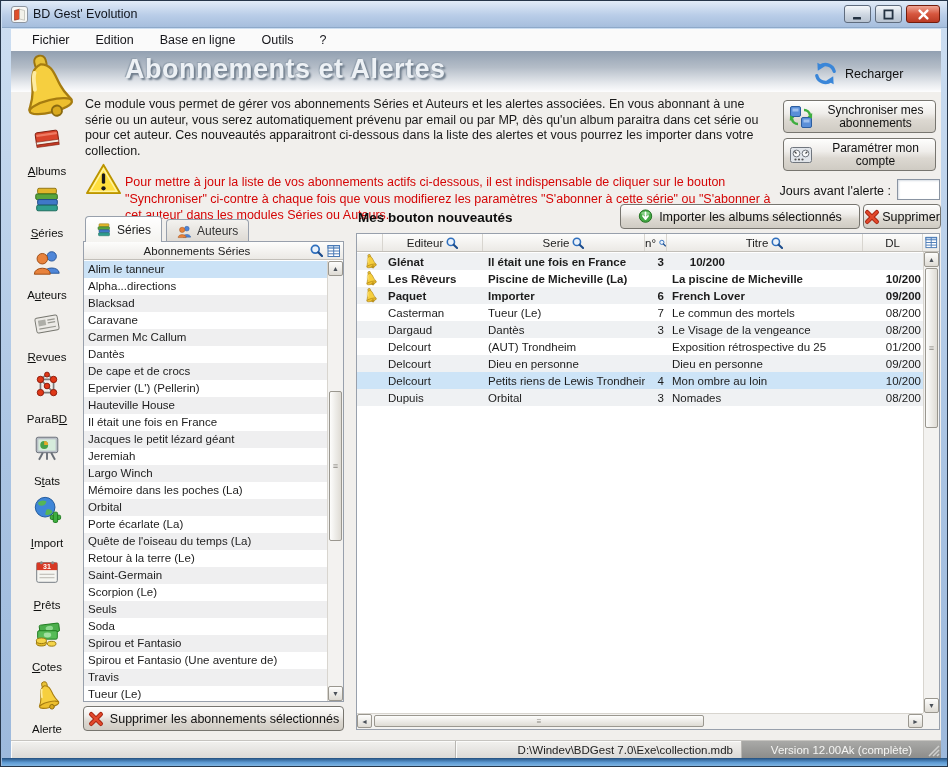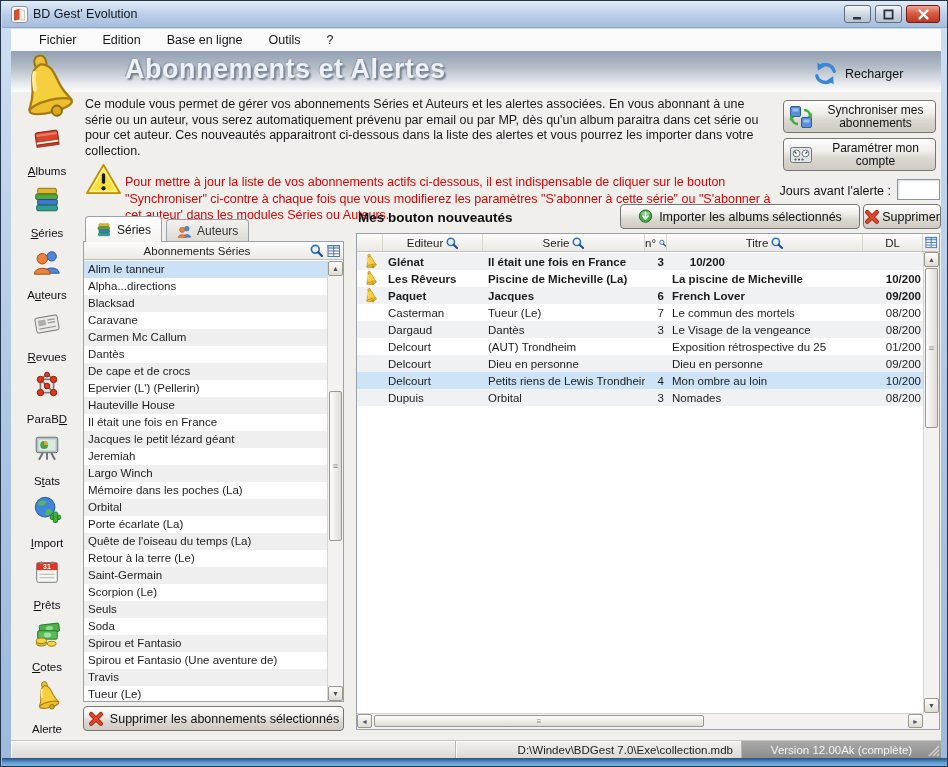--- a/index.html
+++ b/index.html
@@ -17,21 +17,21 @@
   .app-icon{position:absolute;left:9px;top:5px;width:17px;height:17px;}
   .title-text{position:absolute;left:31px;top:6px;font-size:12.5px;color:#10141c;}
   .winbtns{position:absolute;right:8px;top:4px;display:flex;gap:4px;}
   .wbtn{width:27px;height:18px;border:1px solid #5f6c7e;border-radius:3px;
     background:linear-gradient(#f5f8fb,#cdd6e1 55%,#b8c3d1);
     display:flex;align-items:center;justify-content:center;cursor:default;}
   .wbtn.close{width:34px;background:linear-gradient(#f0a695,#d6563e 50%,#ba3a24);border-color:#731c0c;}
 
   
   .menubar{left:10px;top:28px;width:930px;height:22px;background:#fafafa;
-    display:flex;align-items:center;padding-left:15px;}
+    display:flex;align-items:center;padding-left:8px;}
   .menu-item{padding:3px 13px;font-size:12.5px;color:#15151a;}
 
   
   .band{left:10px;top:50px;width:930px;height:41px;
     background:linear-gradient(#92a0b1,#b4bdc8 40%,#e7eaee 80%,#fdfdfe);}
   .page-title{left:124px;top:53px;font-size:27px;font-weight:bold;letter-spacing:.5px;
     color:#edf1f5;text-shadow:2px 2px 2px #6e7c8b,-1px -1px 1px #93a0ae;}
   .recharger{left:812px;top:60px;display:flex;align-items:center;gap:7px;font-size:12.5px;color:#111;}
 
   .content-bg{left:10px;top:91px;width:930px;height:648px;background:#f1efec;}
@@ -600,21 +600,21 @@
                   <rect x="13.2" y="0.5" width="6" height="7.5" rx="2.8" fill="#e8c238" stroke="#9a7410"></rect>
                   <path d="M16 5 C 10 6.2 10.2 12 8.6 18 C 7.6 22 5.8 24.5 5 26 L 27 26 C 26.2 24.5 24.4 22 23.4 18 C 21.8 12 22 6.2 16 5 Z" fill="#f6cf3f" stroke="#a67c10" stroke-width="1.2"></path>
                   <path d="M12 8.5 C 10.6 10.5 10.6 14 10.1 17" stroke="#fdeba0" stroke-width="2" fill="none" stroke-linecap="round"></path>
                   <ellipse cx="16" cy="27.2" rx="11.2" ry="3.2" fill="#edbf2e" stroke="#a67c10" stroke-width="1.2"></ellipse>
                   <circle cx="18.5" cy="30.2" r="2.6" fill="#d9a91e" stroke="#8a6a10"></circle>
                 </g>
               </svg>
             </span>
           </div>
           <div class="td c1">Paquet</div>
-          <div class="td c2">Jacques</div>
+          <div class="td c2">Importer</div>
           <div class="td c3">6</div>
           <div class="td c4">French Lover</div>
           <div class="td c5">09/200</div>
         </div>
         <div class="tr">
           <div class="td c0"></div>
           <div class="td c1">Casterman</div>
           <div class="td c2">Tueur (Le)</div>
           <div class="td c3">7</div>
           <div class="td c4">Le commun des mortels</div>

